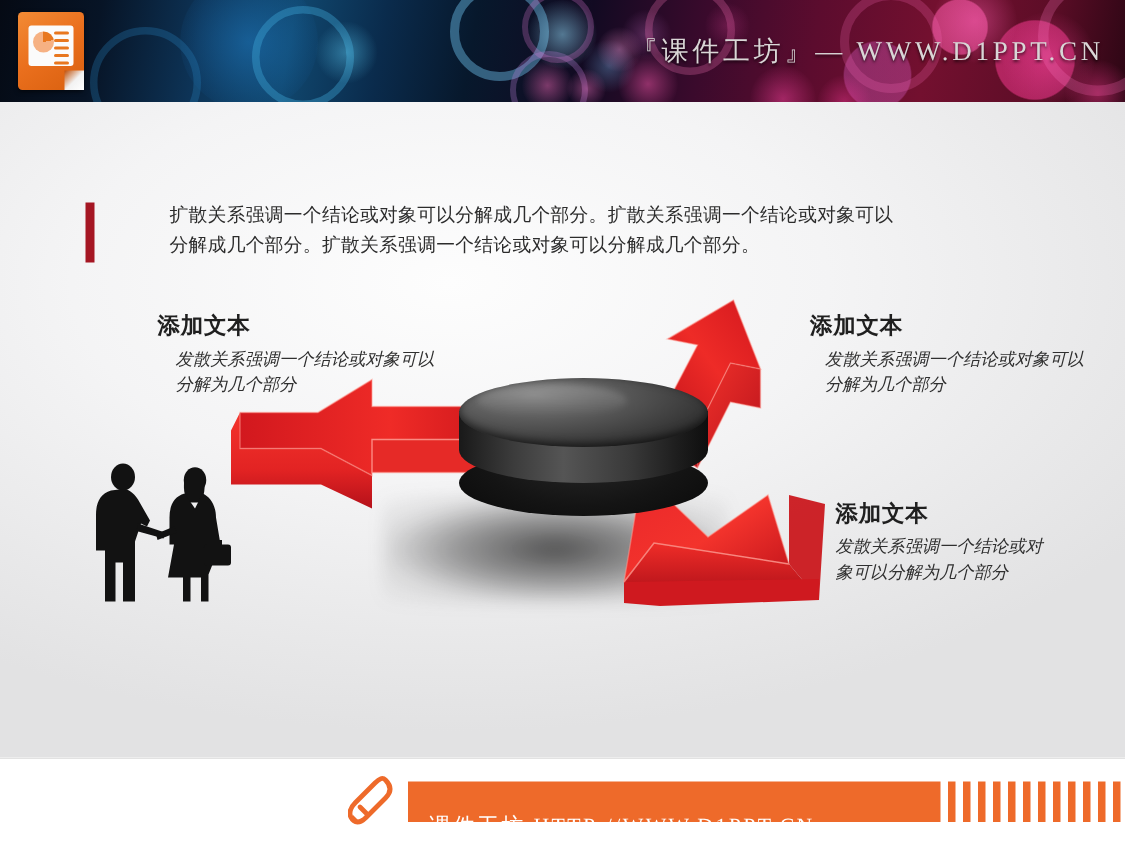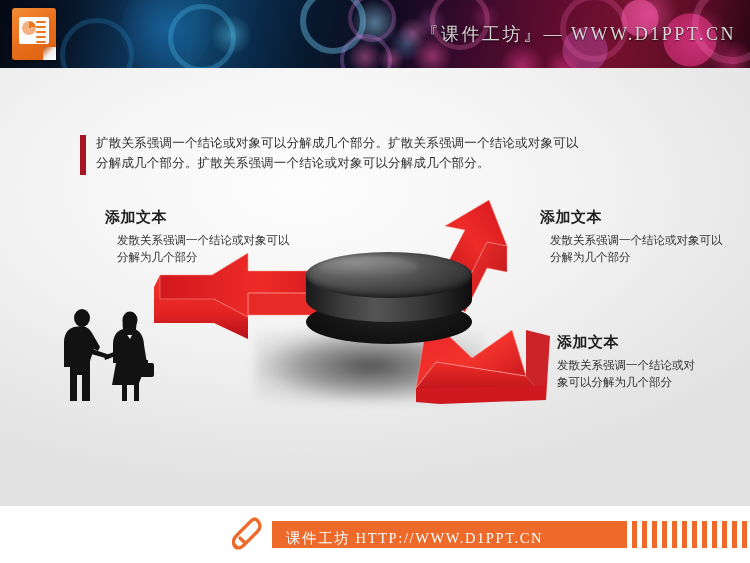--- a/index.html
+++ b/index.html
@@ -57,30 +57,30 @@
   }
 
   
   .stage{
     position:absolute;left:0;top:68px;width:750px;height:437px;
     background:
       radial-gradient(ellipse 560px 300px at 300px 120px,#fdfdfd 0%,#f4f4f5 45%,#e9e9ea 78%,#e2e2e3 100%);
   }
 
   
-  .intro{position:absolute;left:80px;top:133px;width:500px;}
+  .intro{position:absolute;left:57px;top:133px;width:500px;padding-left:40px;}
   .intro-bar{position:absolute;left:0;top:2px;width:6px;height:40px;background:#a51623;}
   .intro-text{
     margin-left:16px;color:#2c2c2c;font-size:12.5px;line-height:20px;letter-spacing:.2px;
   }
 
   
   .tb-title{font-size:15px;font-weight:bold;color:#1f1f1f;letter-spacing:.5px;margin-bottom:5px;}
   .tb-body{font-size:11.5px;color:#2f2f2f;line-height:17px;}
-  .tb-body span{display:block;}
+  .tb-body span{display:block;font-style:italic;}
   #tb-left{position:absolute;left:105px;top:208px;width:230px;}
   #tb-left .tb-body{padding-left:12px;}
   #tb-right-top{position:absolute;left:540px;top:208px;width:210px;}
   #tb-right-top .tb-body{padding-left:10px;}
   #tb-right-bottom{position:absolute;left:557px;top:333px;width:195px;}
 
   
   .diagram{position:absolute;left:0;top:0;width:750px;height:437px;}
 
   .cyl-shadow{
@@ -123,21 +123,21 @@
 
   
   .footer{position:absolute;left:0;top:505px;width:750px;height:58px;background:#ffffff;}
   .footer-line{position:absolute;left:0;top:0;width:750px;height:1px;background:#e2e2e2;}
   .pen{position:absolute;left:232px;top:516px;width:34px;height:36px;}
   .footer-bar{
     position:absolute;left:272px;top:521px;width:355px;height:27px;
     background:#ee6a2a;
   }
   .footer-bar-text{
-    position:absolute;left:14px;top:8px;color:#ffffff;font-size:14.5px;letter-spacing:1.6px;white-space:nowrap;
+    position:absolute;left:14px;top:20px;color:#ffffff;font-size:14.5px;letter-spacing:1.6px;white-space:nowrap;
     font-family:"Liberation Serif","DejaVu Serif",serif;
   }
   .stripes{position:absolute;left:632px;top:521px;width:118px;height:27px;display:flex;gap:5px;}
   .stripes i{display:block;width:5px;height:27px;background:#ee6a2a;}
 </style>
 </head>
 <body>
 
 <div id="slide">
 

